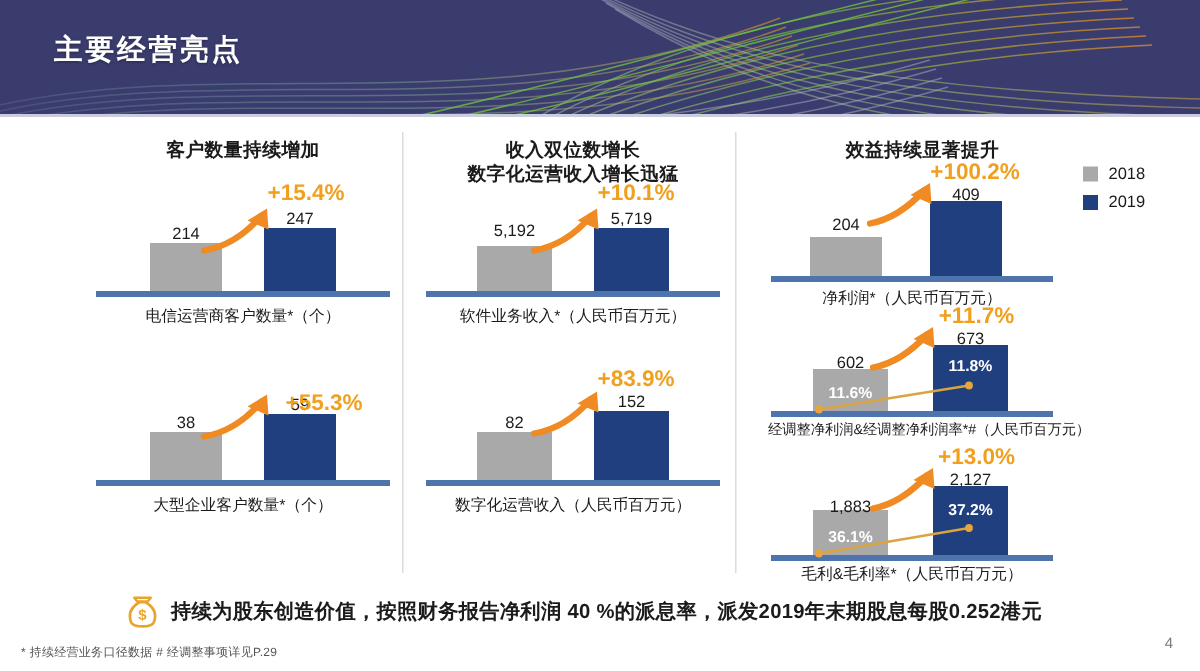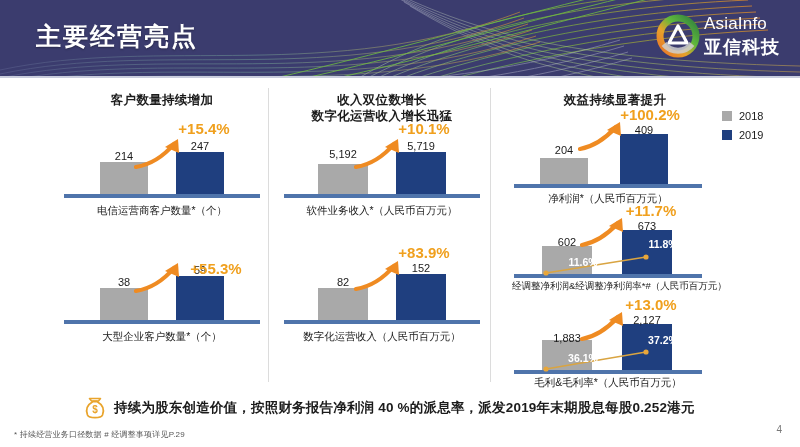--- a/index.html
+++ b/index.html
@@ -12,21 +12,21 @@
   #slide { position: relative; width: 800px; height: 447px; background: #fff; }
 
   
   #header {
     position: absolute; left: 0; top: 0; width: 800px; height: 78px;
     background: #3b3c6e; overflow: hidden;
   }
   #header-swirl { position: absolute; inset: 0; }
   #header-title {
     position: absolute; left: 36px; top: 20px;
-    color: #ffffff; font-size: 25px; font-weight: bold;
+    color: #ffffff; font-size: 19px; font-weight: bold;
     letter-spacing: 2px; text-shadow: 0 1px 2px rgba(0,0,0,.35);
   }
   #header-rule {
     position: absolute; left: 0; top: 76px; width: 800px; height: 2px;
     background: #c9cddd;
   }
 
   
   #logo { position: absolute; right: 12px; top: 8px; width: 132px; height: 58px; }
   #logo-mark { position: absolute; left: 0; top: 6px; width: 44px; height: 44px; }
@@ -72,21 +72,20 @@
   }
   .pct-growth {
     position: absolute; text-align: center;
     font-size: 15px; font-weight: bold; color: #f0a01e;
     white-space: nowrap;
   }
   .inbar-pct {
     position: absolute; text-align: center;
     font-size: 10.5px; font-weight: bold; color: #ffffff;
     white-space: nowrap;
-    margin-left: 16px;
   }
   .inbar-pct.onGray { color: #ffffff; }
   .axis-label {
     position: absolute; text-align: center; width: 100%;
     font-size: 10.5px; color: #1b1b1b; white-space: nowrap;
   }
   .arrow-svg { position: absolute; pointer-events: none; }
   .connector-svg { position: absolute; pointer-events: none; }
 
   
@@ -177,37 +176,20 @@
           <path d="M150,112 C280,74 420,100 620,40"></path>
           <path d="M154,116 C284,80 424,106 624,46"></path>
           <path d="M158,120 C288,86 428,112 628,52"></path>
           <path d="M162,124 C292,92 432,118 632,58"></path>
         </g>
       </g>
     </svg>
 
     <div id="header-title">主要经营亮点</div>
 
-    <div id="logo">
-      <svg id="logo-mark" viewBox="0 0 44 44">
-        <defs>
-          <linearGradient id="lg" x1="0" y1="1" x2="1" y2="0">
-            <stop offset="0%" stop-color="#e8722a"></stop>
-            <stop offset="35%" stop-color="#e8a22a"></stop>
-            <stop offset="62%" stop-color="#5fb83c"></stop>
-            <stop offset="100%" stop-color="#2f7d3e"></stop>
-          </linearGradient>
-        </defs>
-        <circle cx="22" cy="22" r="18" fill="none" stroke="url(#lg)" stroke-width="7"></circle>
-        <path d="M22 12 L31 29 L13 29 Z" fill="none" stroke="#ffffff" stroke-width="3.2" stroke-linejoin="round"></path>
-        <path d="M8 30 A18 18 0 0 0 36 30" fill="none" stroke="#cfcfcf" stroke-width="6" opacity=".85"></path>
-      </svg>
-      <div id="logo-text-en">AsiaInfo</div>
-      <div id="logo-text-cn">亚信科技</div>
-    </div>
   </div>
   <div id="header-rule"></div>
 
   <div class="divider" id="divider-1"></div>
   <div class="divider" id="divider-2"></div>
 
   <div class="col-title" style="left:62px; top:92px; width:200px;">客户数量持续增加</div>
 
   <div class="col-title" style="left:282px; top:92px; width:200px;">收入双位数增长</div>
   <div class="col-title" style="left:515px; top:92px; width:200px;">效益持续显著提升</div>

